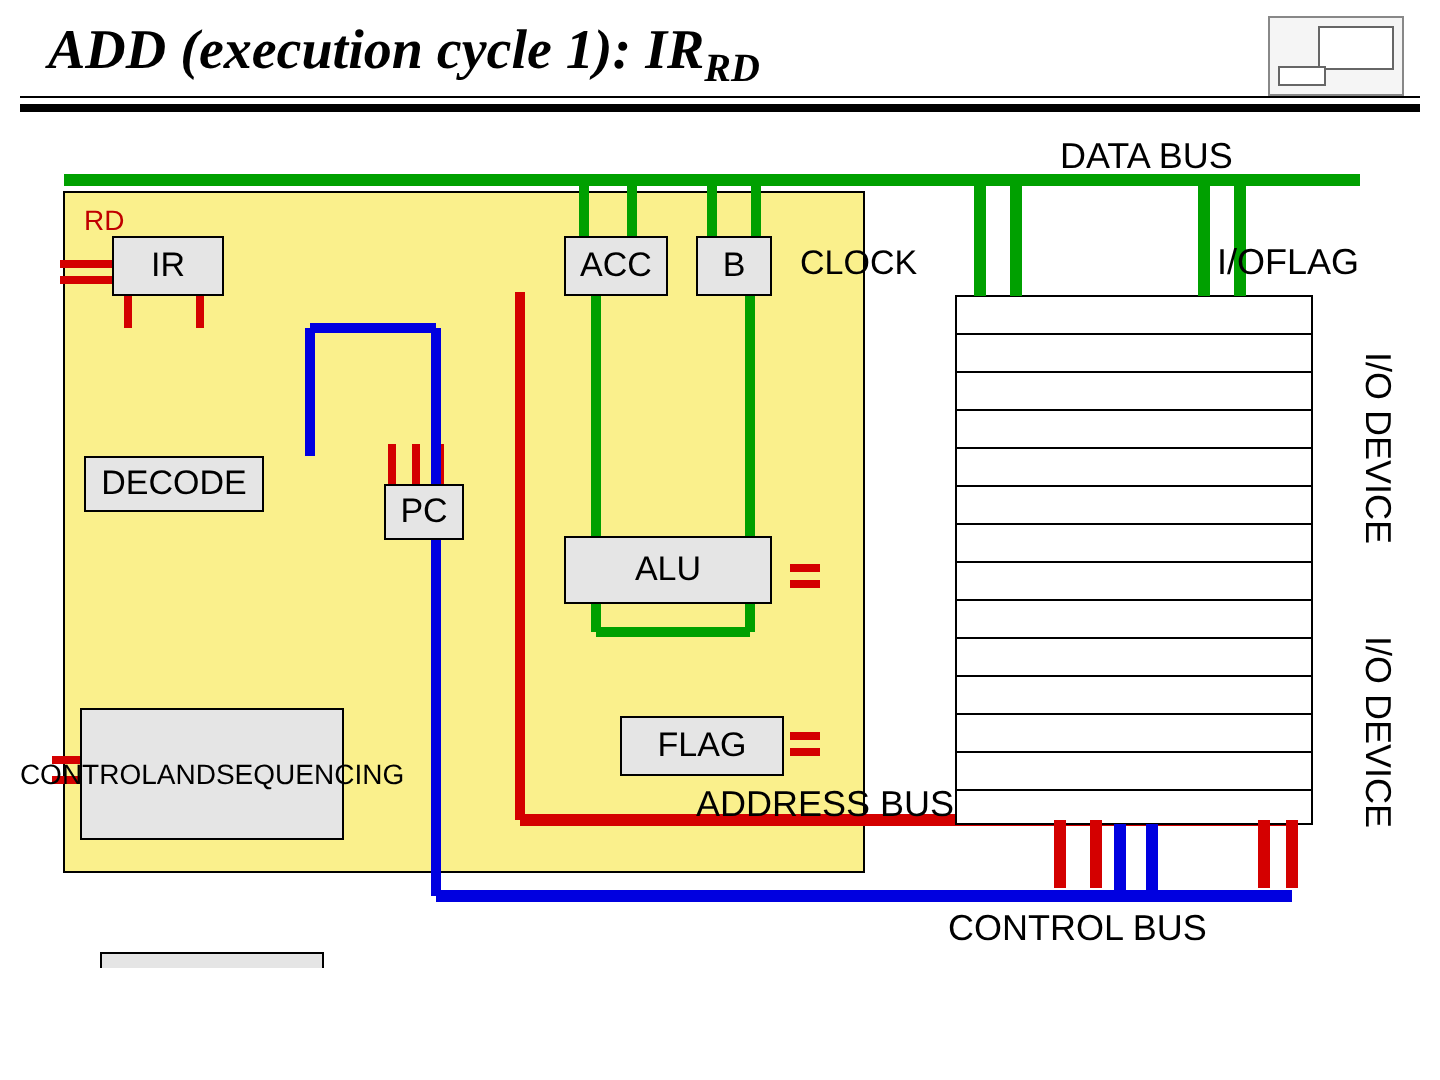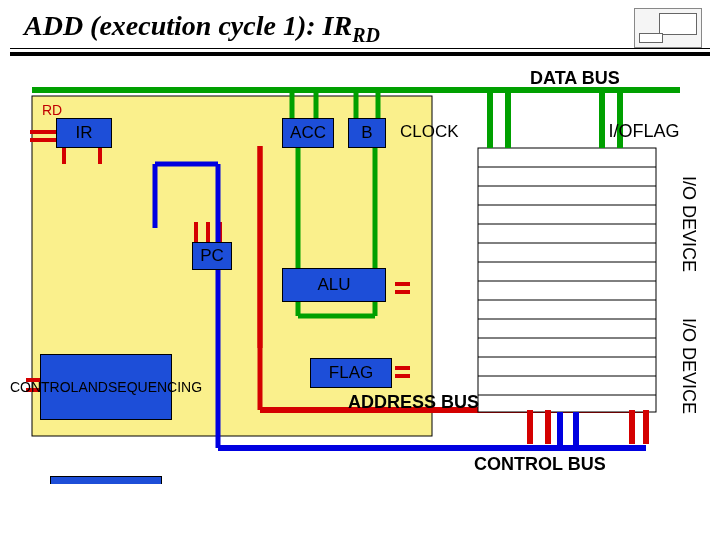--- a/index.html
+++ b/index.html
@@ -2,33 +2,33 @@
 <html><head>
 <meta charset="utf-8">
 <style>
   html,body{margin:0;padding:0;background:#fff;font-family:Arial,Helvetica,sans-serif}
   .stage{position:relative;width:720px;height:484px;overflow:hidden}
   svg{position:absolute;left:0;top:0}
   .title{position:absolute;left:24px;top:10px;font-size:28px;font-weight:700;font-style:italic;font-family:"Comic Sans MS","Comic Sans",cursive}
   .title sub{font-size:20px;vertical-align:sub;font-style:italic}
   .thin-rule{position:absolute;left:10px;right:10px;top:48px;height:1px;background:#000}
   .thick-rule{position:absolute;left:10px;right:10px;top:52px;height:4px;background:#000}
-  .box{position:absolute;border:1px solid #000;background:#1d4ed8;display:flex;align-items:center;justify-content:center;font-size:17px}
+  .box{position:absolute;border:1px solid #000;background:#e5e5e5;display:flex;align-items:center;justify-content:center;font-size:17px}
   .ir      {left:56px;  top:118px; width:54px; height:28px}
   .acc     {left:282px; top:118px; width:50px; height:28px}
   .b       {left:348px; top:118px; width:36px; height:28px}
   .pc      {left:192px; top:242px; width:38px; height:26px}
   .alu     {left:282px; top:268px; width:102px;height:32px}
   .flag    {left:310px; top:358px; width:80px; height:28px}
   .decode  {left:42px;  top:228px; width:88px; height:26px}
   .ctrl    {left:40px;  top:354px; width:130px;height:64px;font-size:14px;display:flex;flex-direction:row;justify-content:center;align-items:center;line-height:1.15}
   .clock   {left:50px;  top:476px; width:110px;height:44px}
   .memory  {left:394px; top:118px; width:120px;height:28px;border:none;background:transparent;justify-content:flex-start;padding-left:6px}
   .ioport  {left:604px; top:112px; width:80px; height:40px;border:none;background:transparent;text-align:right;font-size:18px;line-height:1.1}
-  .label   {position:absolute;font-weight:700;font-size:18px}
+  .label   {position:absolute;font-weight:400;font-size:18px}
   .databus    {left:530px; top:68px}
   .addressbus {left:348px; top:392px}
   .controlbus {left:474px; top:454px}
   .rd      {position:absolute;left:42px;top:102px;font-size:14px;color:#c00000}
   .vtext   {position:absolute;font-size:18px;font-weight:400;writing-mode:vertical-rl;text-orientation:mixed}
   .iod1    {left:678px; top:176px}
   .iod2    {left:678px; top:318px}
   .mini-icon{position:absolute;right:18px;top:8px;width:66px;height:38px;border:1px solid #888;background:#f5f5f5}
   .mini-icon::before{content:"";position:absolute;right:4px;top:4px;width:36px;height:20px;border:1px solid #666;background:#fff}
   .mini-icon::after{content:"";position:absolute;left:4px;bottom:4px;width:22px;height:8px;border:1px solid #666;background:#fff}
@@ -123,20 +123,21 @@
     <line x1="560" y1="412" x2="560" y2="448" stroke="#0000e0" stroke-width="6"></line>
     <line x1="576" y1="412" x2="576" y2="448" stroke="#0000e0" stroke-width="6"></line>
   </svg>
 
   <div class="box ir">IR</div>
   <div class="box acc">ACC</div>
   <div class="box b">B</div>
   <div class="box pc">PC</div>
   <div class="box alu">ALU</div>
   <div class="box flag">FLAG</div>
+  <div class="box decode">DECODE</div>
   <div class="box ctrl">
     <span>CONTROL</span>
     <span>AND</span>
     <span>SEQUENCING</span>
   </div>
   <div class="box clock">CLOCK</div>
   <div class="box memory">CLOCK</div>
   <div class="box ioport">
     <span>I/O</span>
       <br>

